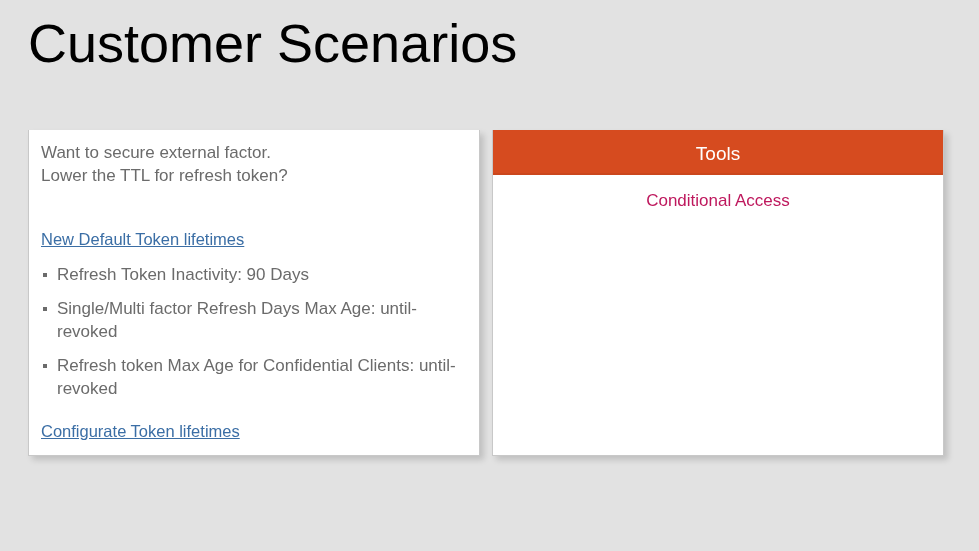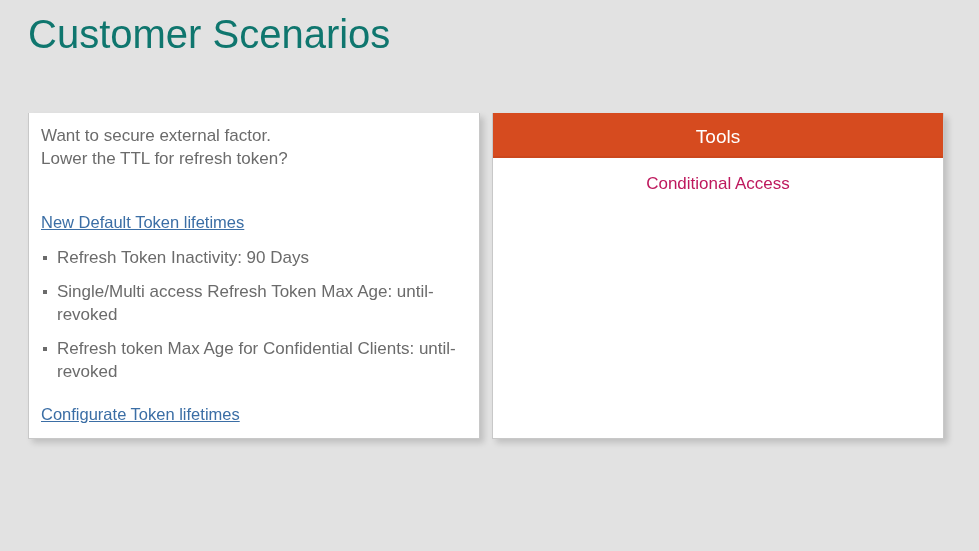--- a/index.html
+++ b/index.html
@@ -8,23 +8,23 @@
     height: 551px;
     background: #e2e2e2;
     font-family: "Segoe UI Light", "Segoe UI", Arial, sans-serif;
     color: #5a5a5a;
     overflow: hidden;
   }
   .slide {
     padding: 12px 28px 0 28px;
   }
   .title {
-    font-size: 40px;
+    font-size: 54px;
     font-weight: 300;
-    color: #0f766e;
+    color: #000000;
     margin-bottom: 56px;
     letter-spacing: 0;
   }
   .table {
     display: flex;
     gap: 12px;
   }
   .col {
     background: #ffffff;
     box-shadow: 4px 4px 6px rgba(0,0,0,0.15);
@@ -104,21 +104,21 @@
     <div class="col left">
       <div class="col-body">
         <div class="want">
           <span>Want to secure external factor.</span><br>
           <span>Lower the TTL for refresh token?</span>
         </div>
 
         <a class="link" href="#">New Default Token lifetimes</a>
         <ul class="bullets">
           <li>Refresh Token Inactivity: 90 Days</li>
-          <li>Single/Multi access Refresh Token Max Age: until-revoked</li>
+          <li>Single/Multi factor Refresh Days Max Age: until-revoked</li>
           <li>Refresh token Max Age for Confidential Clients: until-revoked</li>
         </ul>
 
         <a class="link" href="#">Configurate Token lifetimes</a>
       </div>
     </div>
 
     <div class="col right">
       <div class="col-header">Tools</div>
       <div class="col-body">

